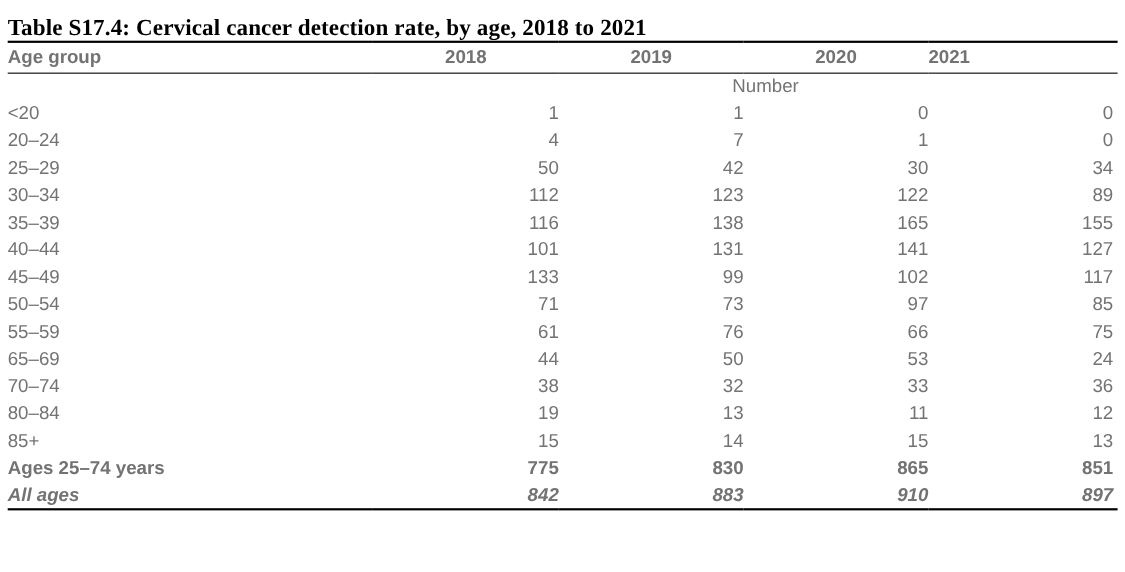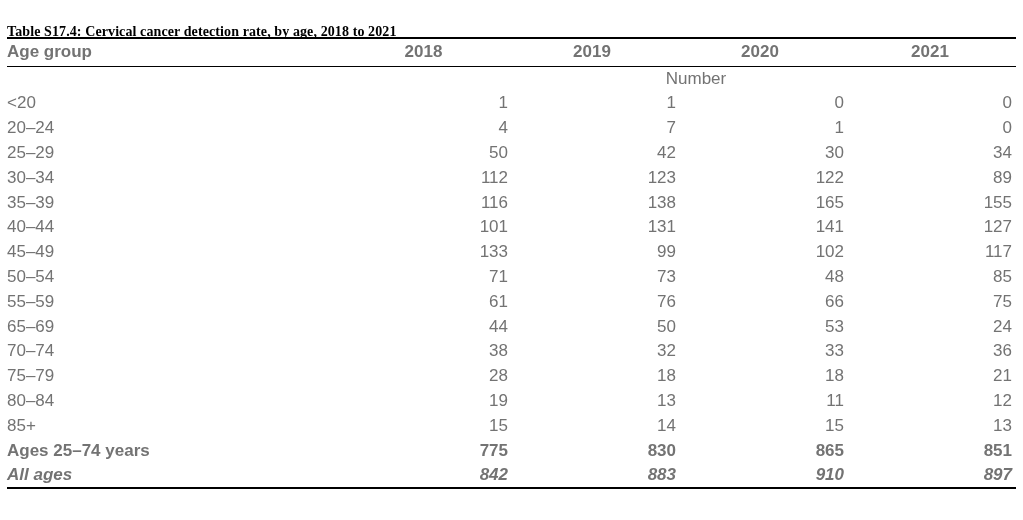--- a/index.html
+++ b/index.html
@@ -7,24 +7,24 @@
   .page {
     position:relative;
     width:1023px; height:520px;
     background:#ffffff;
     color:#000000;
     font-family:"Liberation Sans", sans-serif;
     overflow:hidden;
   }
   .doc-title {
     position:absolute;
-    left:7px; top:24px;
+    left:7px; top:13px;
     font-family:"Liberation Serif", serif;
     font-weight:bold;
-    font-size:14px;
+    font-size:21px;
     letter-spacing:0.1px;
     color:#000000;
     white-space:nowrap;
   }
   table.data-table {
     position:absolute;
     left:7px; top:37px;
     width:1009px;
     border-collapse:collapse;
     table-layout:fixed;
@@ -34,21 +34,21 @@
   table.data-table thead th {
     border-top:2px solid #000000;
     border-bottom:1px solid #000000;
     height:28px;
     font-weight:bold;
     vertical-align:middle;
     padding:0;
   }
   th.col-age { text-align:left; }
   th.col-year { }
-  th.col-year-last { text-align:center; padding-right:4px; }
+  th.col-year-last { text-align:left; padding-right:4px; }
   tr.unit-row td {
     height:25px;
     text-align:center;
     font-weight:normal;
     vertical-align:middle;
     padding-left:37px;
   }
   tbody tr.body-row th,
   tbody tr.body-row td {
     height:24.8px;
@@ -140,21 +140,21 @@
           <th>45–49</th>
           <td>133</td>
           <td>99</td>
           <td>102</td>
           <td>117</td>
         </tr>
         <tr class="body-row">
           <th>50–54</th>
           <td>71</td>
           <td>73</td>
-          <td>48</td>
+          <td>97</td>
           <td>85</td>
         </tr>
         <tr class="body-row">
           <th>55–59</th>
           <td>61</td>
           <td>76</td>
           <td>66</td>
           <td>75</td>
         </tr>
         <tr class="body-row">
@@ -163,27 +163,20 @@
           <td>50</td>
           <td>53</td>
           <td>24</td>
         </tr>
         <tr class="body-row">
           <th>70–74</th>
           <td>38</td>
           <td>32</td>
           <td>33</td>
           <td>36</td>
-        </tr>
-        <tr class="body-row">
-          <th>75–79</th>
-          <td>28</td>
-          <td>18</td>
-          <td>18</td>
-          <td>21</td>
         </tr>
         <tr class="body-row">
           <th>80–84</th>
           <td>19</td>
           <td>13</td>
           <td>11</td>
           <td>12</td>
         </tr>
         <tr class="body-row">
           <th>85+</th>

